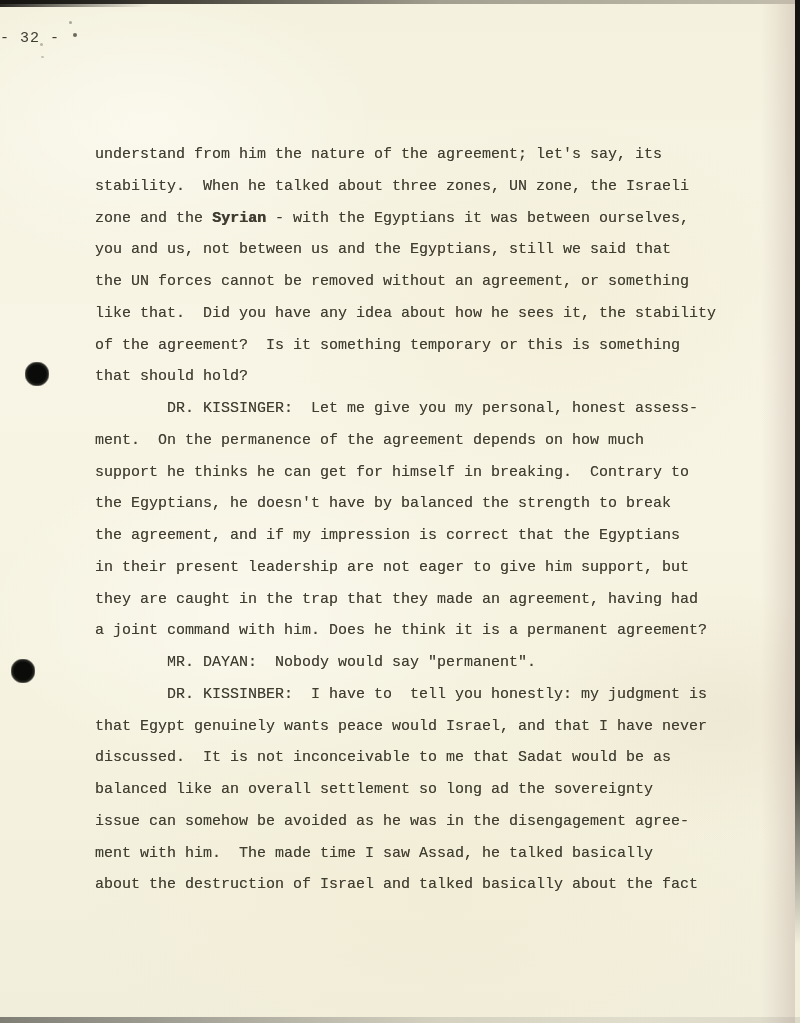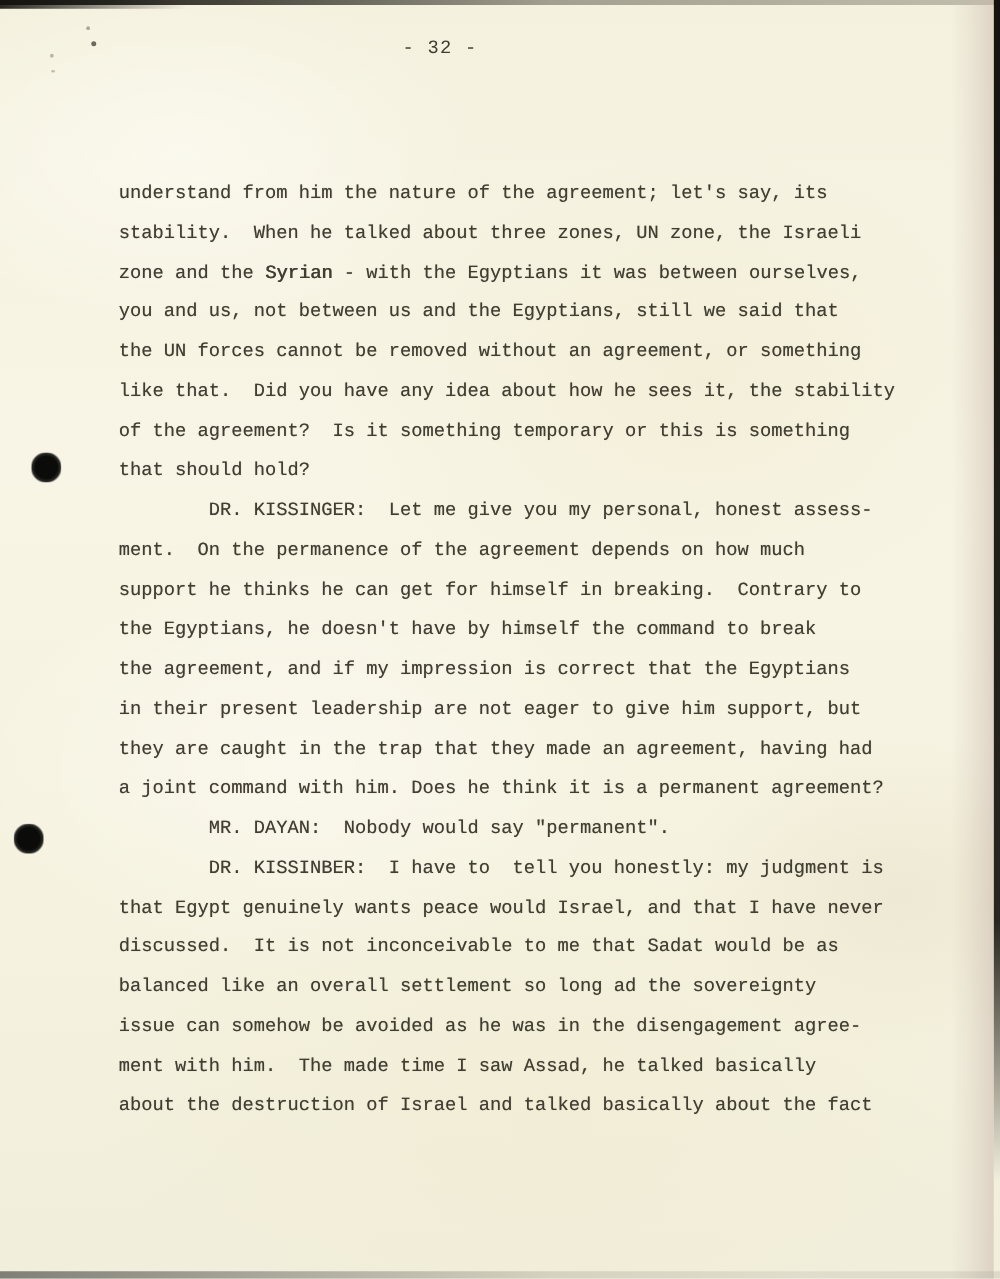--- a/index.html
+++ b/index.html
@@ -60,41 +60,40 @@
     background: rgba(60,58,50,0.75);
   }
   .speckle-1 { left: 69px; top: 21px; width: 3px; height: 3px; opacity: .55; }
   .speckle-2 { left: 73px; top: 33px; width: 4px; height: 4px; }
   .speckle-3 { left: 40px; top: 43px; width: 3px; height: 3px; opacity: .45; }
   .speckle-4 { left: 41px; top: 56px; width: 3px; height: 2px; opacity: .40; }
   
   .page-number {
     position: absolute;
     top: 30px; left: 0; width: 684px;
-    text-align: center;
+    text-align: left;
     font-size: 15px;
     color: #3f3c30;
     letter-spacing: 1px;
     white-space: pre;
-    margin-left: 10px;
   }
   .text-block {
     position: absolute;
     left: 95px; top: 139px; width: 670px;
     font-size: 15px;
     color: #403d31;
     text-shadow: 0 0 0.6px rgba(64,61,49,0.55);
   }
   .line {
     height: 31.75px;
     line-height: 31.75px;
     white-space: pre;
   }
   .overstrike {
-    font-weight: normal;
+    font-weight: bold;
     text-shadow: 0.5px 0 0 rgba(50,47,38,0.9);
   }
 </style>
 </head>
 <body>
 
 <div class="page">
 
   <div class="edge-top"></div>
   <div class="edge-top-left"></div>
@@ -117,21 +116,21 @@
       <div class="line">stability.  When he talked about three zones, UN zone, the Israeli</div>
       <div class="line">zone and the <span class="overstrike">Syrian</span> - with the Egyptians it was between ourselves,</div>
       <div class="line">you and us, not between us and the Egyptians, still we said that</div>
       <div class="line">the UN forces cannot be removed without an agreement, or something</div>
       <div class="line">like that.  Did you have any idea about how he sees it, the stability</div>
       <div class="line">of the agreement?  Is it something temporary or this is something</div>
       <div class="line">that should hold?</div>
       <div class="line">        DR. KISSINGER:  Let me give you my personal, honest assess-</div>
       <div class="line">ment.  On the permanence of the agreement depends on how much</div>
       <div class="line">support he thinks he can get for himself in breaking.  Contrary to</div>
-      <div class="line">the Egyptians, he doesn't have by himself the command to break</div>
+      <div class="line">the Egyptians, he doesn't have by balanced the strength to break</div>
       <div class="line">the agreement, and if my impression is correct that the Egyptians</div>
       <div class="line">in their present leadership are not eager to give him support, but</div>
       <div class="line">they are caught in the trap that they made an agreement, having had</div>
       <div class="line">a joint command with him. Does he think it is a permanent agreement?</div>
       <div class="line">        MR. DAYAN:  Nobody would say "permanent".</div>
       <div class="line">        DR. KISSINBER:  I have to  tell you honestly: my judgment is</div>
       <div class="line">that Egypt genuinely wants peace would Israel, and that I have never</div>
       <div class="line">discussed.  It is not inconceivable to me that Sadat would be as</div>
       <div class="line">balanced like an overall settlement so long ad the sovereignty</div>
       <div class="line">issue can somehow be avoided as he was in the disengagement agree-</div>

